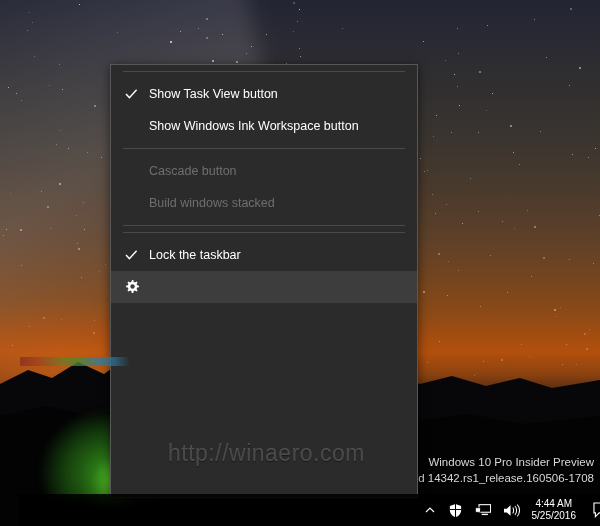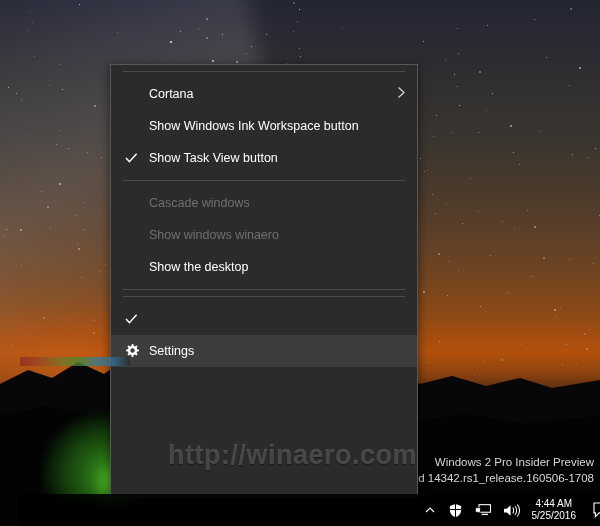--- a/index.html
+++ b/index.html
@@ -171,22 +171,22 @@
     color: rgba(255,255,255,0.07);
     letter-spacing: -6px;
     line-height: 72px;
     pointer-events: none;
     user-select: none;
   }
   
   .url-watermark {
     position: absolute;
     left: 168px; top: 440px;
-    font-size: 27px;
-    font-weight: bold;
+    font-size: 23px;
+    font-weight: normal;
     color: rgba(230,230,230,0.22);
     text-shadow: 0 1px 1px rgba(0,0,0,0.4);
     letter-spacing: 0.5px;
     pointer-events: none;
     user-select: none;
     white-space: nowrap;
   }
 </style>
 </head>
 <body>
@@ -463,75 +463,64 @@
   <div class="ridge">
     <svg viewBox="0 0 600 260" preserveAspectRatio="none" aria-hidden="true">
       <path d="M0,118 L28,104 L52,112 L78,96 L104,108 L126,92 L150,104 L176,86 L198,100 L222,90 L250,106 L276,98 L300,112 L330,104 L360,116 L392,108 L420,118 L452,110 L486,120 L520,112 L552,122 L600,114 L600,260 L0,260 Z" fill="#070608"></path>
       <path d="M0,150 L46,140 L92,150 L140,136 L190,150 L244,142 L300,154 L356,146 L410,156 L468,148 L524,158 L600,150 L600,260 L0,260 Z" fill="#030304"></path>
     </svg>
   </div>
   <div class="foliage"></div>
   <div class="foliage2"></div>
 
   <div class="build-watermark">
-    <div>Windows 2 Pro Insider Preview</div>
+    <div>Windows 10 Pro Insider Preview</div>
     <div>Build 14342.rs1_release.160506-1708</div>
   </div>
 
   <div class="ctx-menu" id="ctx-menu">
       <div class="sep"></div>
-      <div class="mi">
-        <span class="gutter"></span>
-        <span class="mlabel">Cortana</span>
-        <span class="chev"><svg width="11" height="13" viewBox="0 0 11 13">
-            <path d="M2.5,1.5 L8,6.5 L2.5,11.5" fill="none" stroke="#d8d8d8" stroke-width="1.2"></path>
-          </svg></span>
-      </div>
-      <div class="mi">
-        <span class="gutter"></span>
-        <span class="mlabel">Show Windows Ink Workspace button</span>
-      </div>
       <div class="mi">
         <span class="gutter">
           <svg width="13" height="12" viewBox="0 0 13 12">
             <path d="M1,6 L4.4,9.6 L11.6,1.8" fill="none" stroke="#ffffff" stroke-width="1.4"></path>
           </svg>
         </span>
         <span class="mlabel">Show Task View button</span>
       </div>
+      <div class="mi">
+        <span class="gutter"></span>
+        <span class="mlabel">Show Windows Ink Workspace button</span>
+      </div>
       <div class="sep"></div>
       <div class="mi disabled">
         <span class="gutter"></span>
-        <span class="mlabel">Cascade windows</span>
+        <span class="mlabel">Cascade button</span>
       </div>
       <div class="mi disabled">
         <span class="gutter"></span>
-        <span class="mlabel">Show windows winaero</span>
-      </div>
-      <div class="mi">
-        <span class="gutter"></span>
-        <span class="mlabel">Show the desktop</span>
+        <span class="mlabel">Build windows stacked</span>
       </div>
       <div class="sep"></div>
       <div class="sep"></div>
       <div class="mi">
         <span class="gutter">
           <svg width="13" height="12" viewBox="0 0 13 12">
             <path d="M1,6 L4.4,9.6 L11.6,1.8" fill="none" stroke="#ffffff" stroke-width="1.4"></path>
           </svg>
         </span>
+        <span class="mlabel">Lock the taskbar</span>
       </div>
       <div class="mi hovered">
         <span class="gutter">
           <svg width="14" height="14" viewBox="0 0 16 16">
             <path d="M8,0 L9.5,0 L9.9,2.1 L11.4,2.8 L13.1,1.6 L14.4,2.9 L13.2,4.6 L13.9,6.1 L16,6.5 L16,8.3 L13.9,8.7 L13.2,10.2 L14.4,11.9 L13.1,13.2 L11.4,12 L9.9,12.7 L9.5,14.8 L7.7,14.8 L7.3,12.7 L5.8,12 L4.1,13.2 L2.8,11.9 L4,10.2 L3.3,8.7 L1.2,8.3 L1.2,6.5 L3.3,6.1 L4,4.6 L2.8,2.9 L4.1,1.6 L5.8,2.8 L7.3,2.1 Z" fill="#ffffff"></path>
             <circle cx="8.6" cy="7.4" r="2.5" fill="#3d3d3d"></circle>
           </svg>
         </span>
-        <span class="mlabel">Settings</span>
       </div>
     </div>
 
   <div class="logo-bar"></div>
   <div class="url-watermark">http://winaero.com</div>
 
   <div class="taskbar">
     <div class="tray">
 
       <div class="tray-item">

